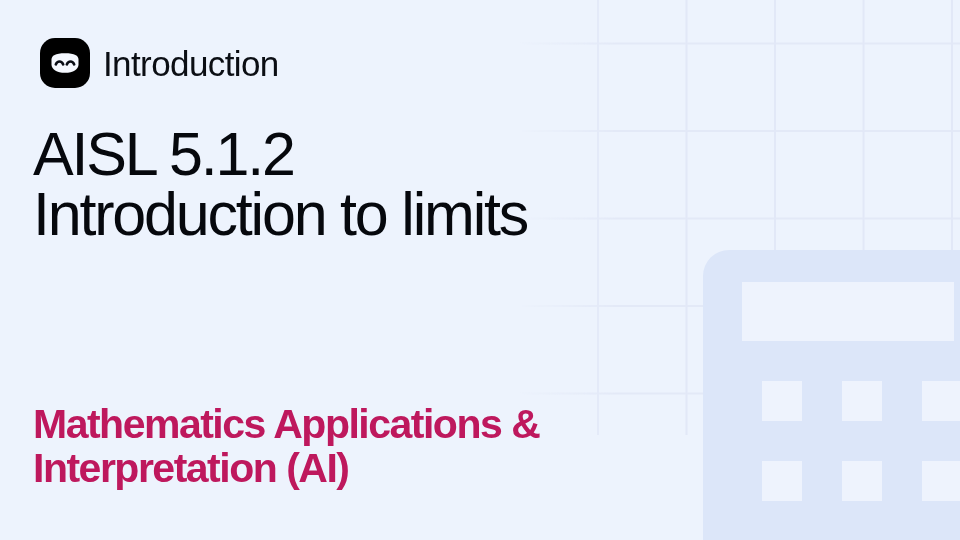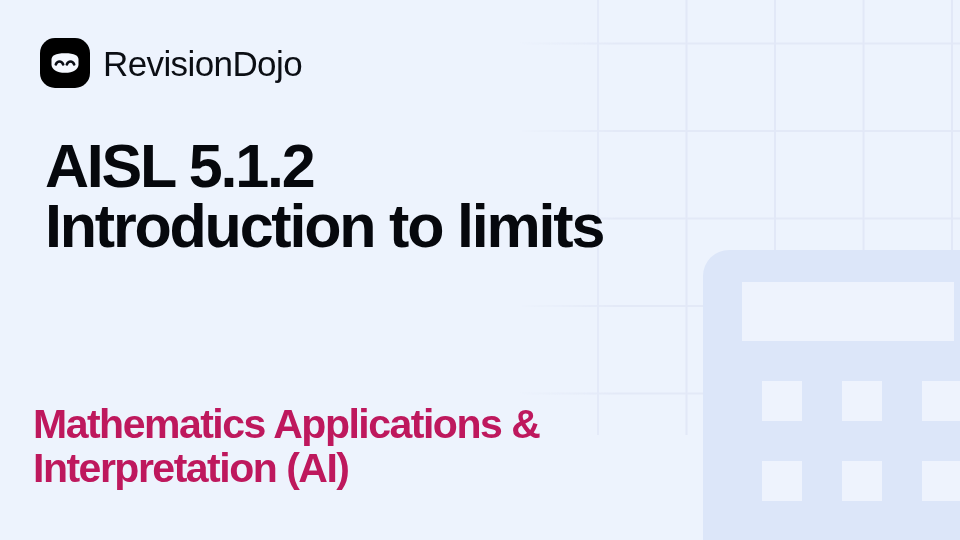--- a/index.html
+++ b/index.html
@@ -106,23 +106,23 @@
     color: #0b0e14;
     line-height: 1;
     white-space: nowrap;
   }
 
   .lesson-title {
     position: absolute;
     left: 33px;
     top: 125px;
     width: 560px;
-    margin: 12px;
+    margin: 0;
     font-size: 61px;
-    font-weight: 700;
+    font-weight: 400;
     line-height: 0.98;
     letter-spacing: -2.2px;
     color: #06080d;
   }
 
   .course-name {
     position: absolute;
     left: 33px;
     top: 403px;
     width: 640px;
@@ -165,21 +165,21 @@
         <path d="M11.5 21.5
                  C11.5 17.6 15.3 15.2 25 15.2
                  C34.7 15.2 38.5 17.6 38.5 21.5
                  L38.5 26.2
                  C38.5 31.6 33.2 34.8 25 34.8
                  C16.8 34.8 11.5 31.6 11.5 26.2
                  Z" fill="#f5f8ff"></path>
         <path d="M15.8 26.4 C17.4 22.6 21.6 22.6 23.2 26.4" fill="none" stroke="#0a0d16" stroke-width="2.6" stroke-linecap="round"></path>
         <path d="M26.8 26.4 C28.4 22.6 32.6 22.6 34.2 26.4" fill="none" stroke="#0a0d16" stroke-width="2.6" stroke-linecap="round"></path>
       </svg>
-      <span class="brand-name">RevisionDojo</span>
+      <span class="brand-name">Introduction</span>
     </div>
 
     <h1 class="lesson-title">AISL 5.1.2 Introduction to limits</h1>
 
     <h2 class="course-name">Mathematics Applications &amp; Interpretation (AI)</h2>
 
   </div>
 
 </div>
 

